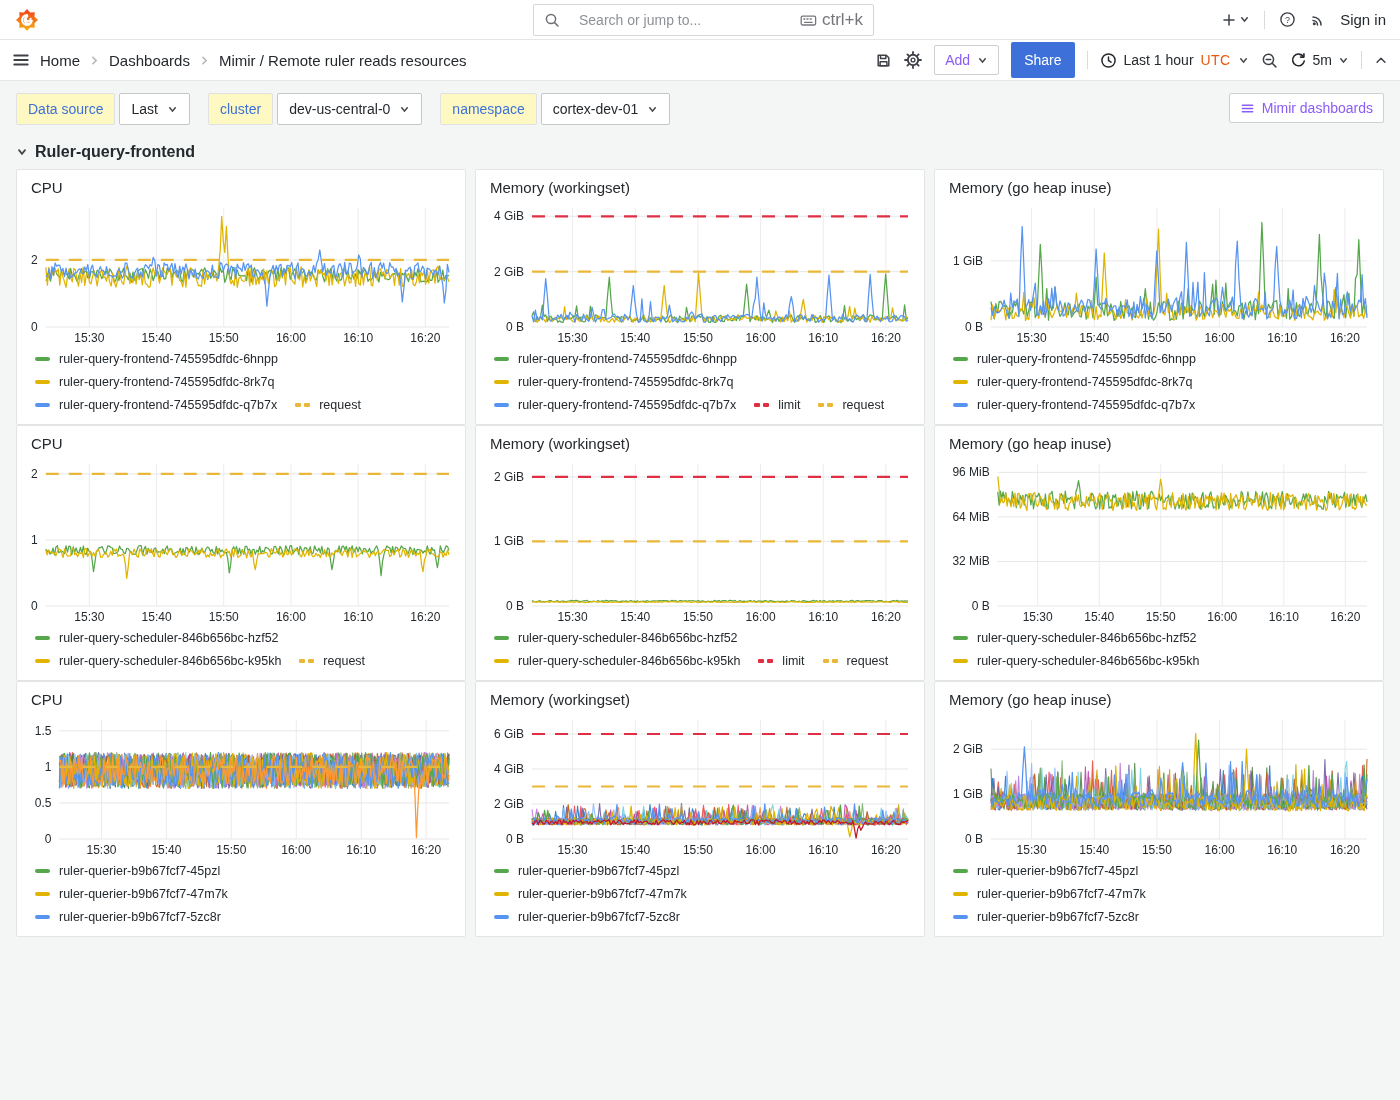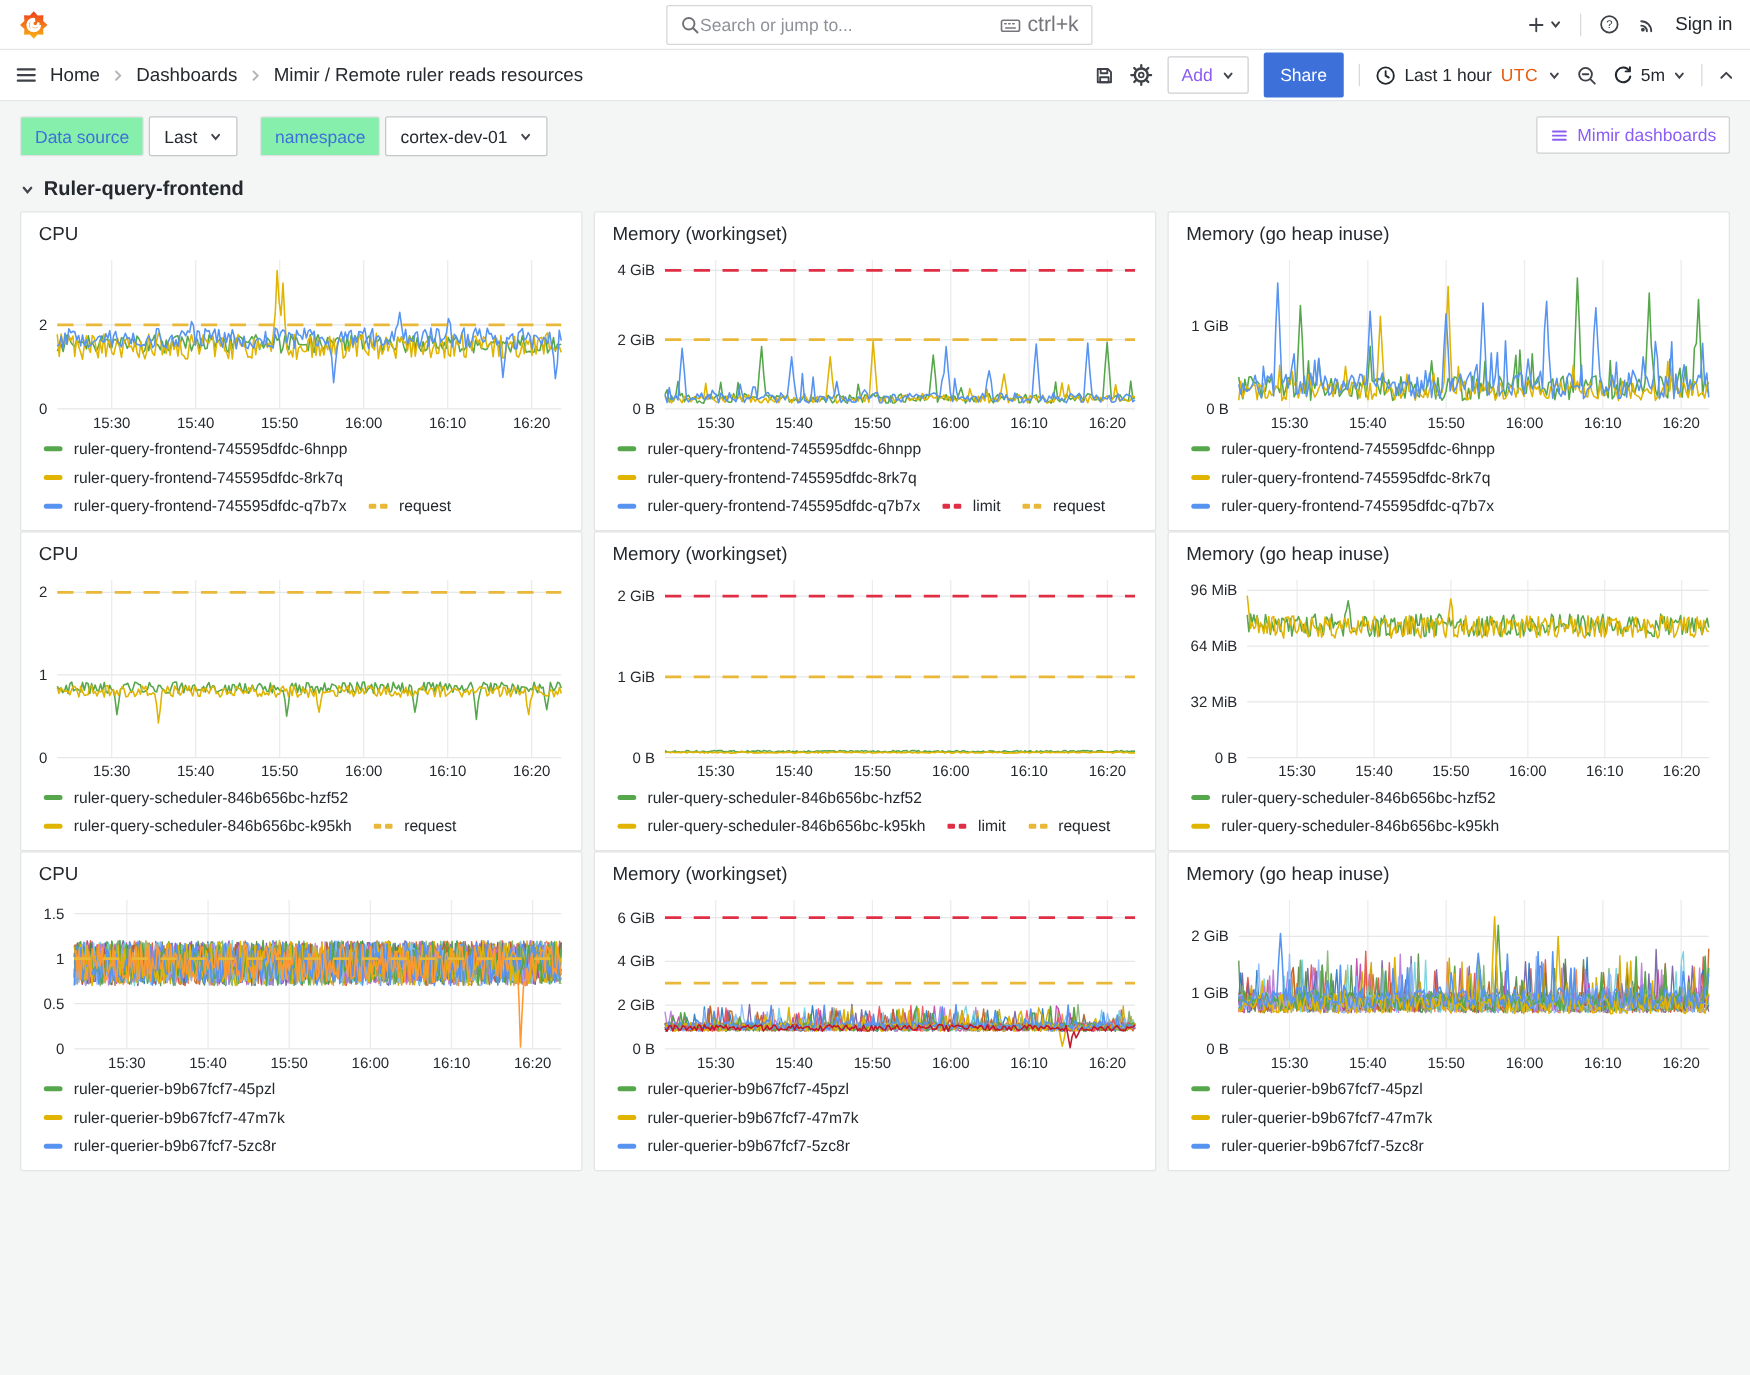--- a/index.html
+++ b/index.html
@@ -3,21 +3,21 @@
 <meta charset="utf-8">
 <style>
   *{box-sizing:border-box;margin:0;padding:0}
   html,body{width:1400px;height:1100px}
   body{font-family:"Liberation Sans",sans-serif;background:#F4F5F5;color:#24292E;overflow:hidden;font-size:14px}
 
   
   .topnav{height:40px;background:#fff;border-bottom:1px solid #E4E5E7;display:flex;align-items:center;padding:0 14px;position:relative}
   .logo{width:26px;height:26px;display:flex;cursor:pointer}
   .search-wrap{position:absolute;left:533px;top:4px;width:341px}
-  .search-box{display:flex;align-items:center;height:32px;border:1px solid #D5D6D9;border-radius:2px;background:#fff;padding:0 10px;gap:0;color:#6E7076}
+  .search-box{display:flex;align-items:center;height:32px;border:1px solid #D5D6D9;border-radius:2px;background:#fff;padding:0 10px;gap:19px;color:#6E7076}
   .search-box input{border:none;outline:none;flex:1;font-size:14px;color:#24292E;font-family:inherit;background:transparent}
   .search-box input::placeholder{color:#8E9197}
   .kbd-hint{display:flex;align-items:center;gap:5px;color:#75767C;font-size:17px;white-space:nowrap}
   .topnav-right{margin-left:auto;display:flex;align-items:center;gap:14px}
   .icon-btn{display:flex;align-items:center;gap:2px;color:#3E4147;cursor:pointer;background:none;border:none;font-family:inherit}
   .vdiv{width:1px;height:18px;background:#D8D9DC}
   .signin{font-size:15px;color:#24292E;text-decoration:none;cursor:pointer}
 
   
   .toolbar{height:41px;background:#fff;border-bottom:1px solid #E4E5E7;display:flex;align-items:center;padding:0 12px;gap:10px}
@@ -29,21 +29,21 @@
   .btn-outline{height:30px;padding:0 10px;border:1px solid #CFD0D4;border-radius:2px;background:#fff;display:flex;align-items:center;gap:7px;font-size:14px;font-weight:500;font-family:inherit;color:#8b5cf6;cursor:pointer}
   .btn-primary{height:36px;padding:0 13px;border:none;border-radius:2px;background:#3D71D9;color:#fff;display:flex;align-items:center;font-size:14px;font-weight:500;font-family:inherit;cursor:pointer}
   .time-range{display:flex;align-items:center;gap:7px;font-size:14px;cursor:pointer}
   .tz{color:#E8590C;font-weight:500;letter-spacing:.4px}
   .refresh-wrap{display:flex;align-items:center;gap:6px;cursor:pointer}
 
   
   .canvas{padding:12px 16px 0}
   .filterbar{display:flex;align-items:flex-start}
   .filter-group{display:flex;margin-right:18px}
-  .chip-label{height:32px;display:flex;align-items:center;padding:0 11px;border:1px solid #E0E1E3;border-radius:2px;background:#86efac;color:#3D71D9;font-size:14px;cursor:pointer}
+  .chip-label{height:32px;display:flex;align-items:center;padding:0 11px;border:1px solid #E0E1E3;border-radius:2px;background:#fef9c3;color:#3D71D9;font-size:14px;cursor:pointer}
   .chip-value{height:32px;display:flex;align-items:center;gap:9px;padding:0 11px;margin-left:4px;border:1px solid #C6C7CB;border-radius:2px;background:#fff;font-size:14px;cursor:pointer}
   .chev{color:#43464C;display:flex}
   .mimir-btn{margin-left:auto}
 
   .row-header{display:flex;align-items:center;gap:7px;margin:18px 0 8px;font-size:16px;font-weight:700;cursor:pointer}
   .grid{display:grid;grid-template-columns:repeat(3,1fr);gap:9px}
   .panel{background:#fff;border:1px solid #E3E4E6;border-radius:2px;height:256px;display:flex;flex-direction:column;padding:9px 10px 6px}
   .panel-title{font-size:15px;font-weight:500;padding-left:4px;cursor:pointer}
   .chart{flex:1;min-height:0;margin-top:2px}
   .chart svg{display:block}
@@ -241,20 +241,31 @@
   </div>
 </div>
 
 <div class="canvas">
 
   <div class="filterbar">
     <div class="filter-group">
       <span class="chip-label">Data source</span>
       <span class="chip-value">
         <span>Last</span>
+        <span class="chev">
+            <svg width="11" height="11" viewBox="0 0 10 10" fill="none" stroke="currentColor" stroke-width="1.4" stroke-linecap="round">
+              <polyline points="2.5,3.5 5,6.5 7.5,3.5"></polyline>
+            </svg>
+          </span>
+      </span>
+    </div>
+    <div class="filter-group">
+      <span class="chip-label">cluster</span>
+      <span class="chip-value">
+        <span>dev-us-central-0</span>
         <span class="chev">
             <svg width="11" height="11" viewBox="0 0 10 10" fill="none" stroke="currentColor" stroke-width="1.4" stroke-linecap="round">
               <polyline points="2.5,3.5 5,6.5 7.5,3.5"></polyline>
             </svg>
           </span>
       </span>
     </div>
     <div class="filter-group">
       <span class="chip-label">namespace</span>
       <span class="chip-value">

